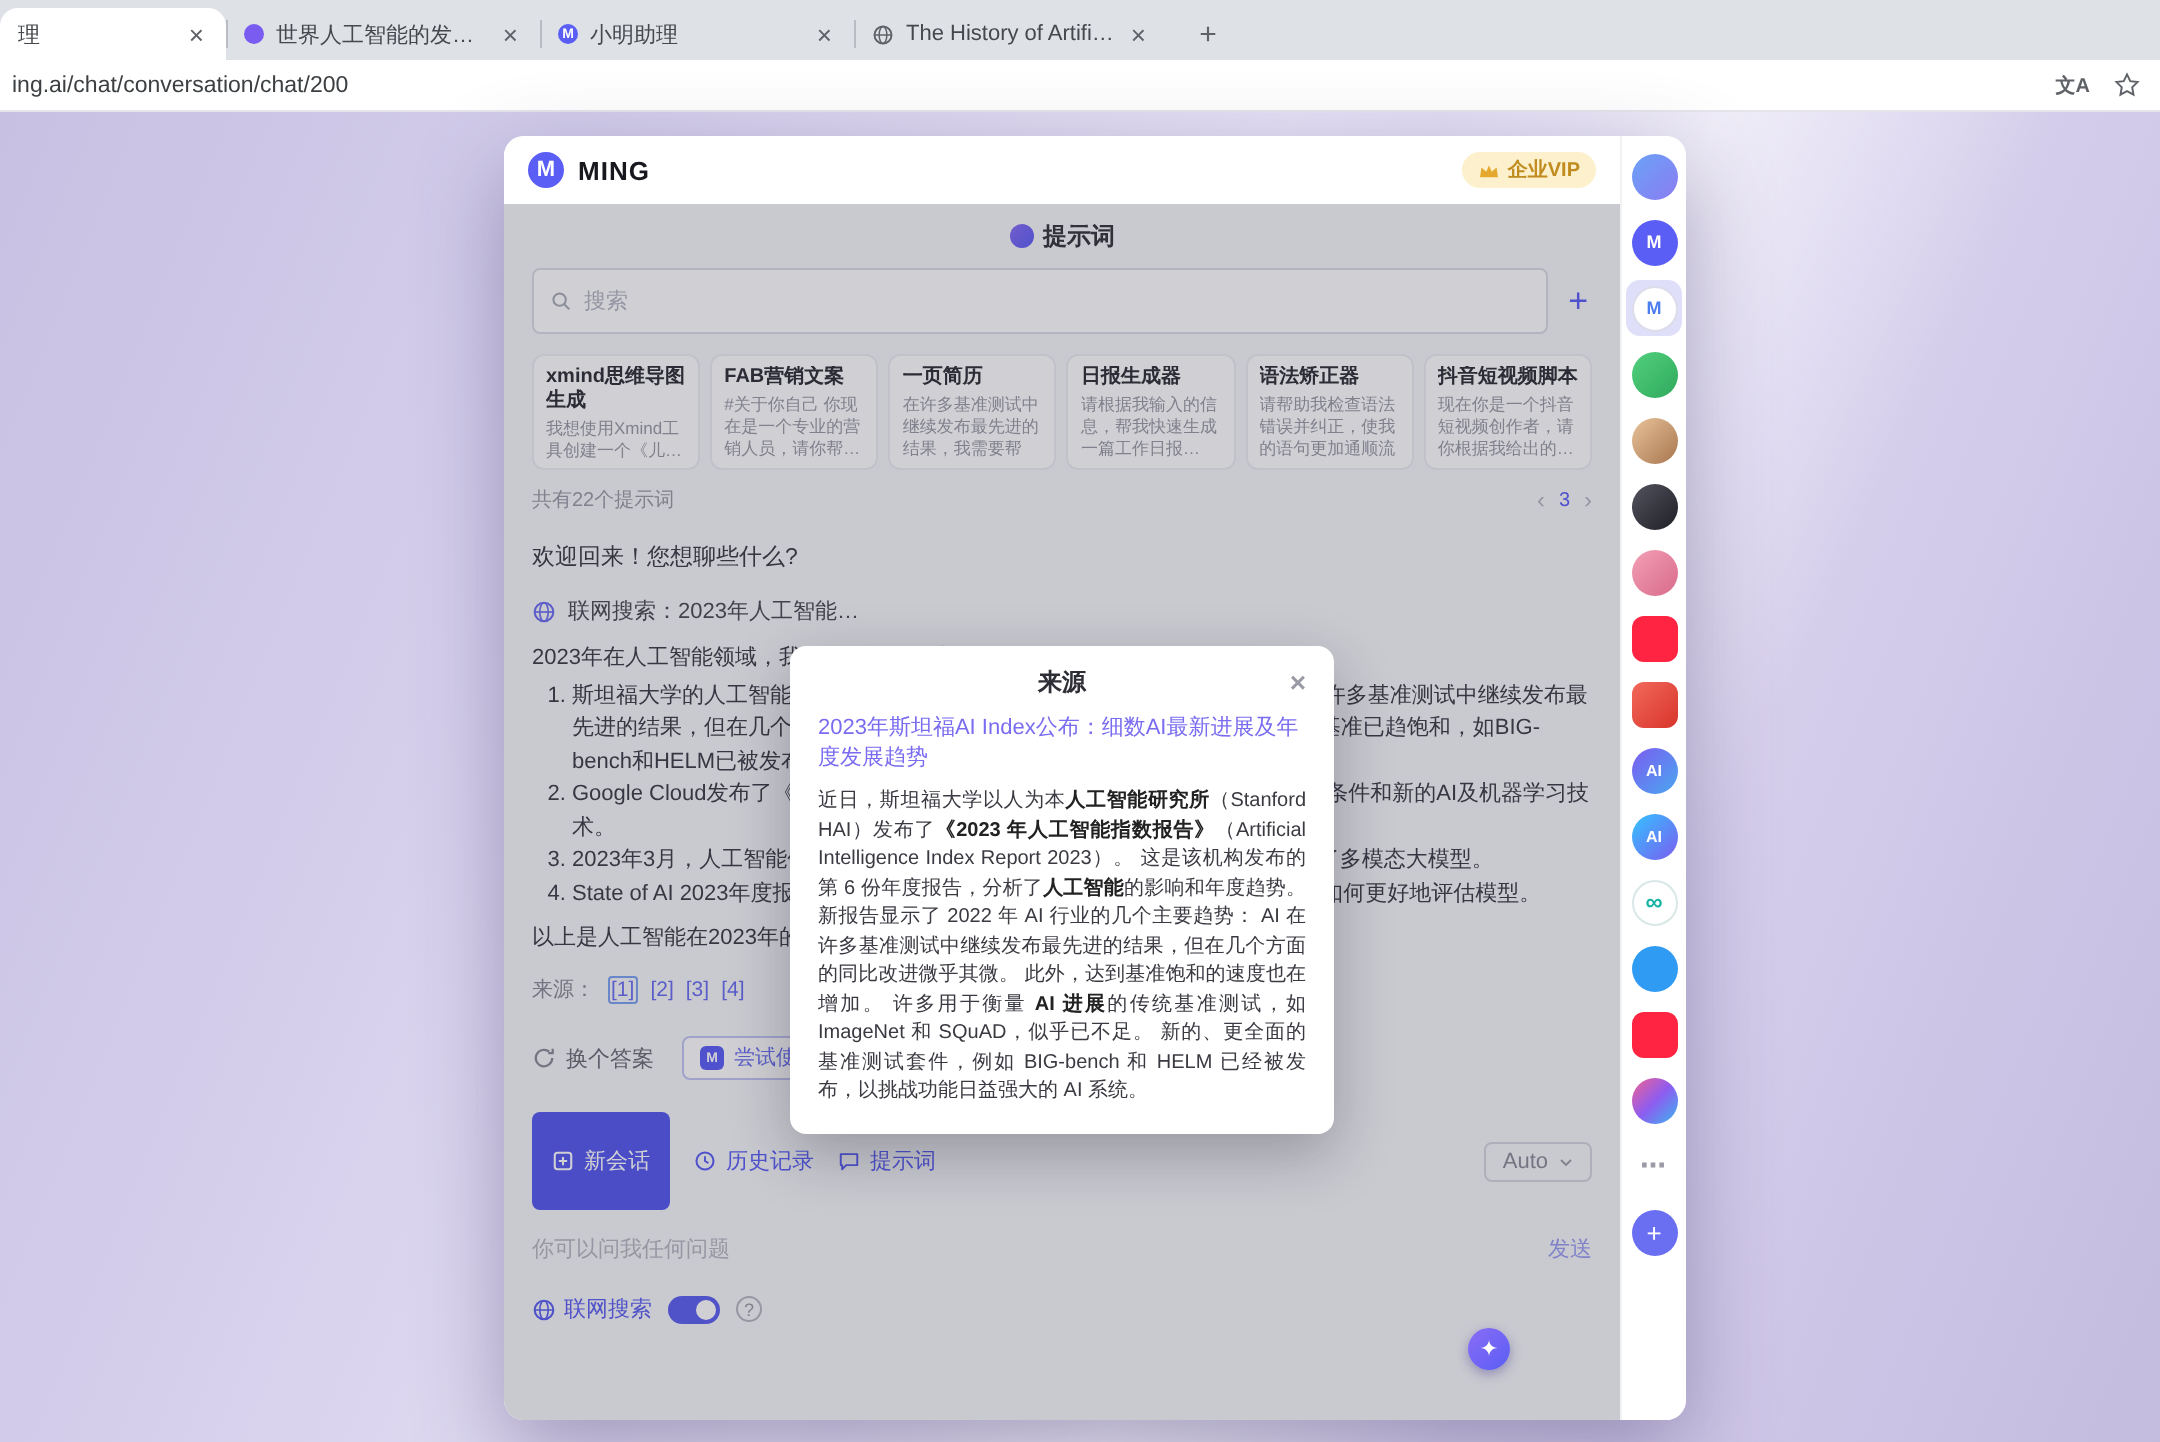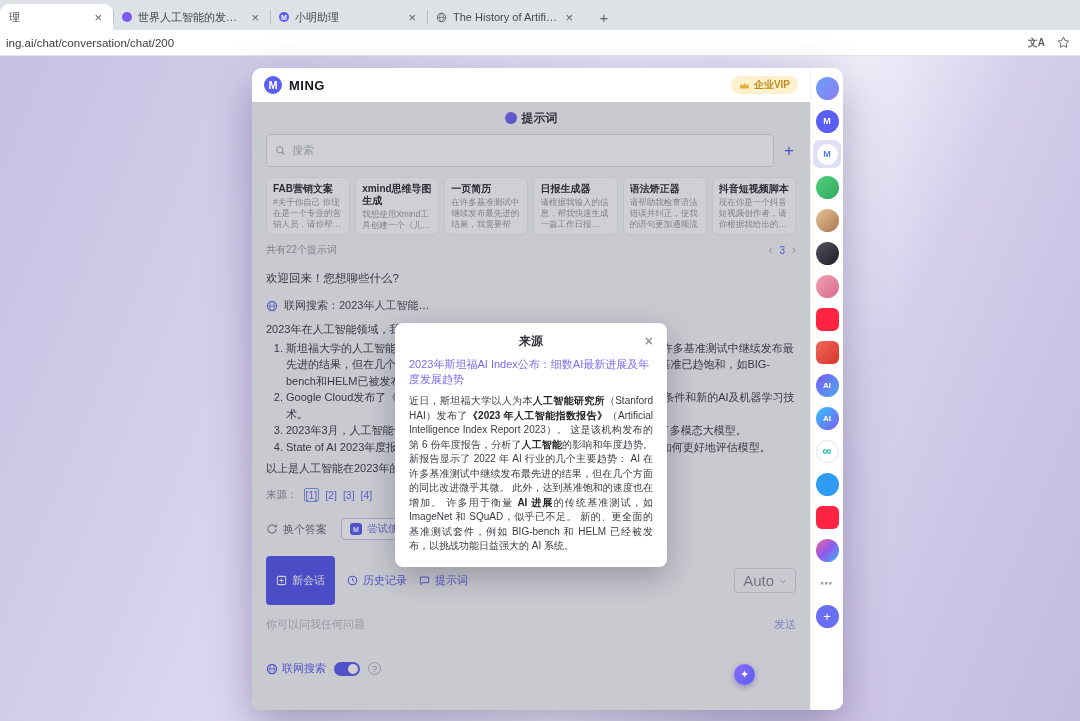--- a/index.html
+++ b/index.html
@@ -87,25 +87,25 @@
              border-radius:4px; padding:3px 8px; font-size:10.5px; background:#fff; cursor:pointer; }
   .minilogo { width:12px; height:12px; border-radius:3px; background:#5a5ef5; color:#fff; font-size:7px;
               font-weight:bold; display:flex; align-items:center; justify-content:center; }
 
   
   .btnrow { margin-top:16px; display:flex; align-items:center; gap:12px; }
   .btn-new { background:#5558ef; color:#fff; border-radius:4px; padding:17px 10px; font-size:11px;
              display:flex; align-items:center; gap:5px; cursor:pointer; }
   .btn-ghost { color:#5a5ef5; font-size:11px; display:flex; align-items:center; gap:5px; cursor:pointer;text-align:center; }
   .auto { margin-left:auto; border:1px solid #d5d5e0; border-radius:4px; padding:3px 8px;
-          color:#8a8a96; font-size:15px; display:flex; align-items:center; gap:5px; cursor:pointer; }
+          color:#8a8a96; font-size:11px; display:flex; align-items:center; gap:5px; cursor:pointer; }
   .inputrow { margin-top:12px; height:30px; display:flex; align-items:flex-start; justify-content:space-between; }
   .ph-input { font-size:11px; color:#b6b6c2; }
   .send { font-size:11px; color:#9a9df0; cursor:pointer; }
-  .togglerow { margin-top:14px; display:flex; align-items:center; gap:8px; }
+  .togglerow { display:flex; align-items:center; gap:8px; }
   .weblabel { display:flex; align-items:center; gap:4px; color:#5b5ff0; font-size:11px; }
   .toggle { width:26px; height:14px; border-radius:7px; background:#5b5ff0; position:relative; cursor:pointer; }
   .toggle .knob { position:absolute; right:2px; top:2px; width:10px; height:10px; border-radius:50%; background:#fff; }
   .help { width:13px; height:13px; border-radius:50%; border:1px solid #b6b6c2; color:#9a9aa6;
           font-size:9px; display:flex; align-items:center; justify-content:center; }
   .floatbtn { position:absolute; left:482px; top:562px; width:21px; height:21px; border-radius:50%;
               background:linear-gradient(135deg,#8a6cf5,#5a5ef5); color:#fff; z-index:6;
               display:flex; align-items:center; justify-content:center; font-size:11px;
               box-shadow:0 2px 6px rgba(60,50,140,.4); cursor:pointer; }
 
@@ -221,26 +221,26 @@
                   <circle cx="7" cy="7" r="4.5" fill="none" stroke="#a8abb8" stroke-width="1.5"></circle>
                   <line x1="10.5" y1="10.5" x2="14" y2="14" stroke="#a8abb8" stroke-width="1.5"></line>
                 </svg>
               </span>
             <span class="ph">搜索</span>
           </div>
           <span class="addbtn">+</span>
         </div>
         <div class="cards">
           <div class="pcard">
+            <h4>xmind思维导图生成</h4>
+            <p>我想使用Xmind工具创建一个《儿…</p>
+          </div>
+          <div class="pcard">
             <h4>FAB营销文案</h4>
             <p>#关于你自己 你现在是一个专业的营销人员，请你帮…</p>
-          </div>
-          <div class="pcard">
-            <h4>xmind思维导图生成</h4>
-            <p>我想使用Xmind工具创建一个《儿…</p>
           </div>
           <div class="pcard">
             <h4>一页简历</h4>
             <p>在许多基准测试中继续发布最先进的结果，我需要帮我…</p>
           </div>
           <div class="pcard">
             <h4>日报生成器</h4>
             <p>请根据我输入的信息，帮我快速生成一篇工作日报…</p>
           </div>
           <div class="pcard">

